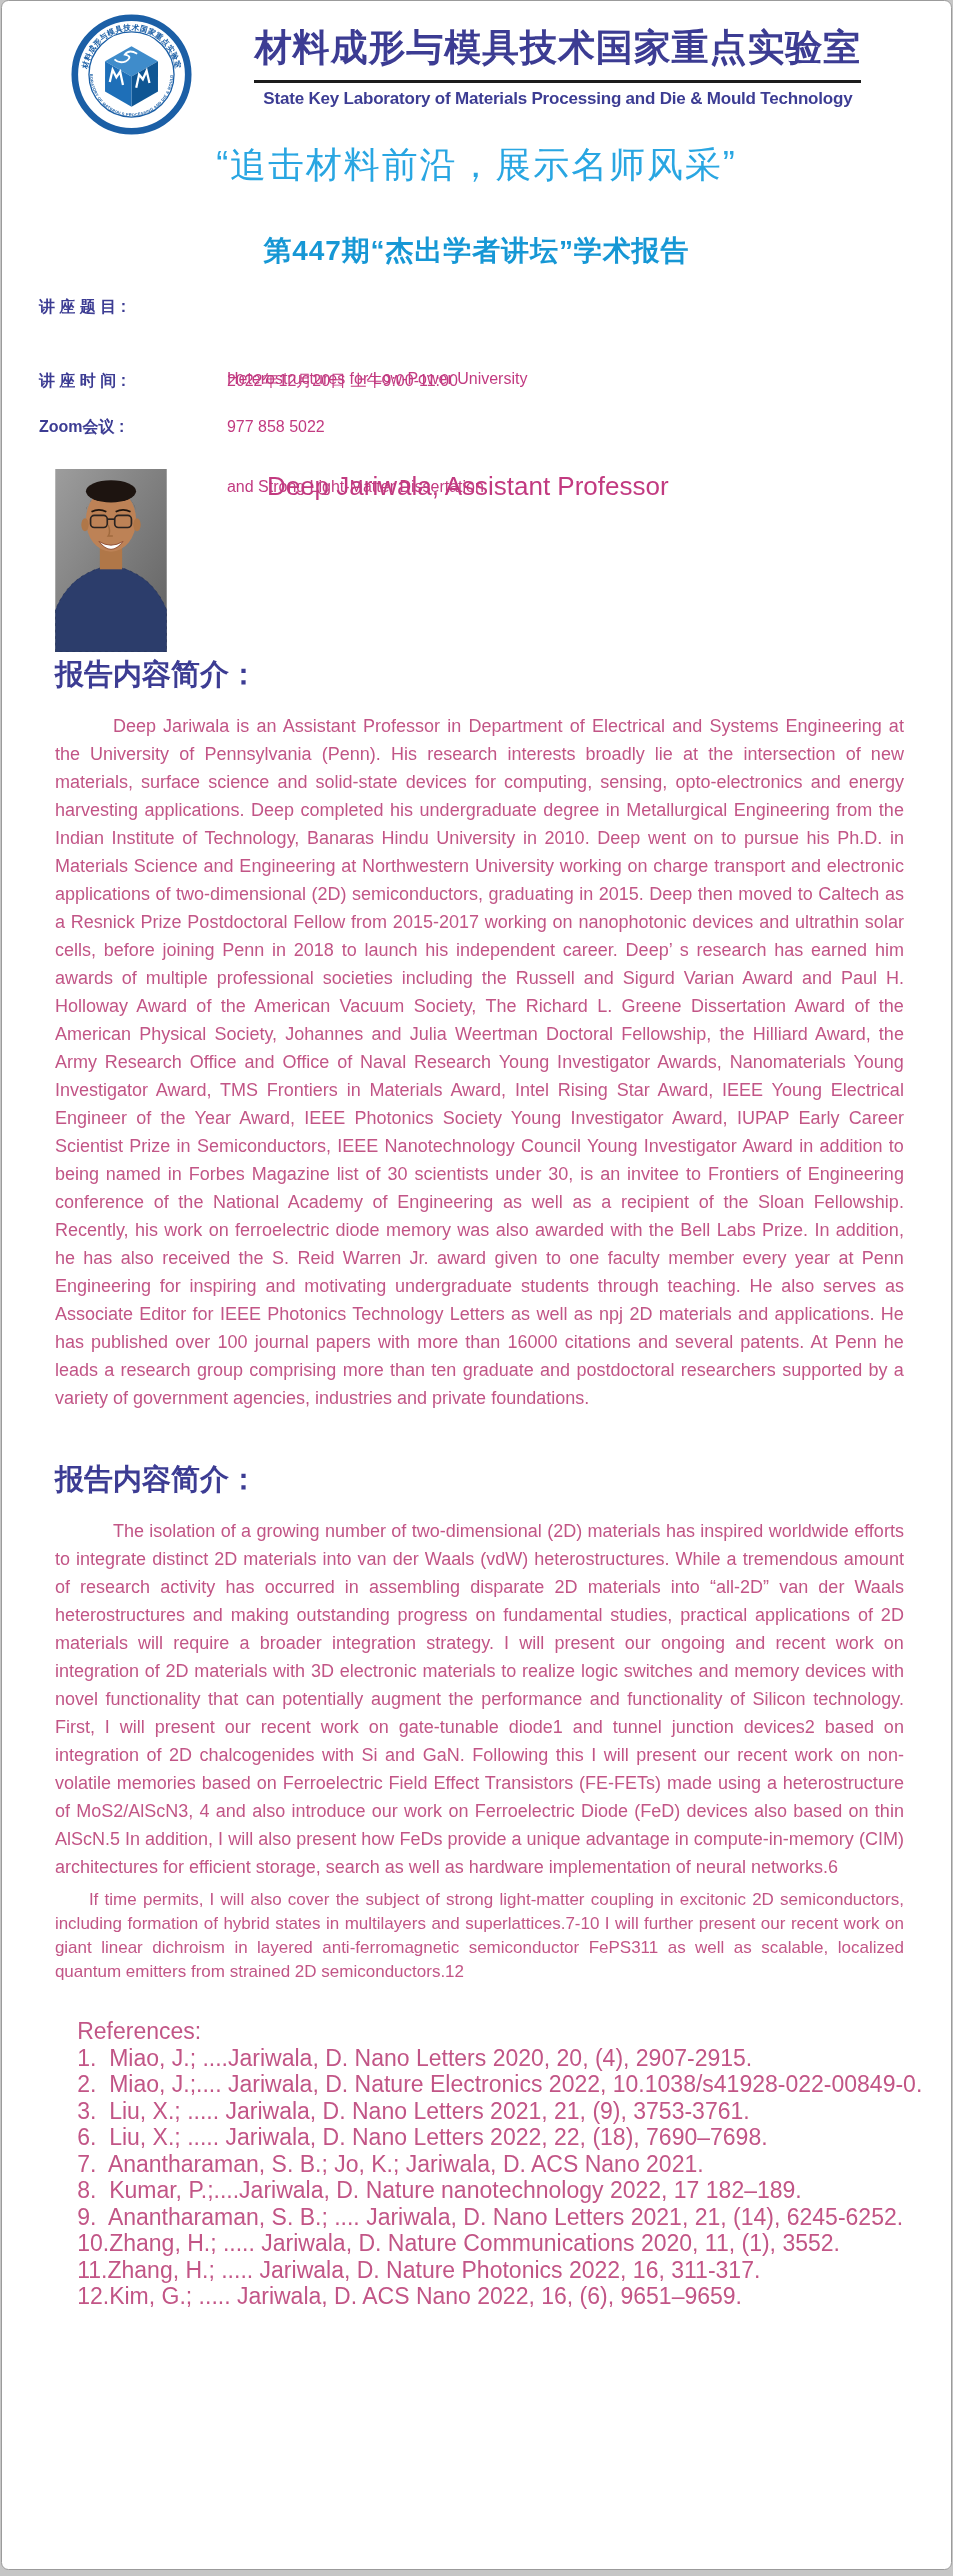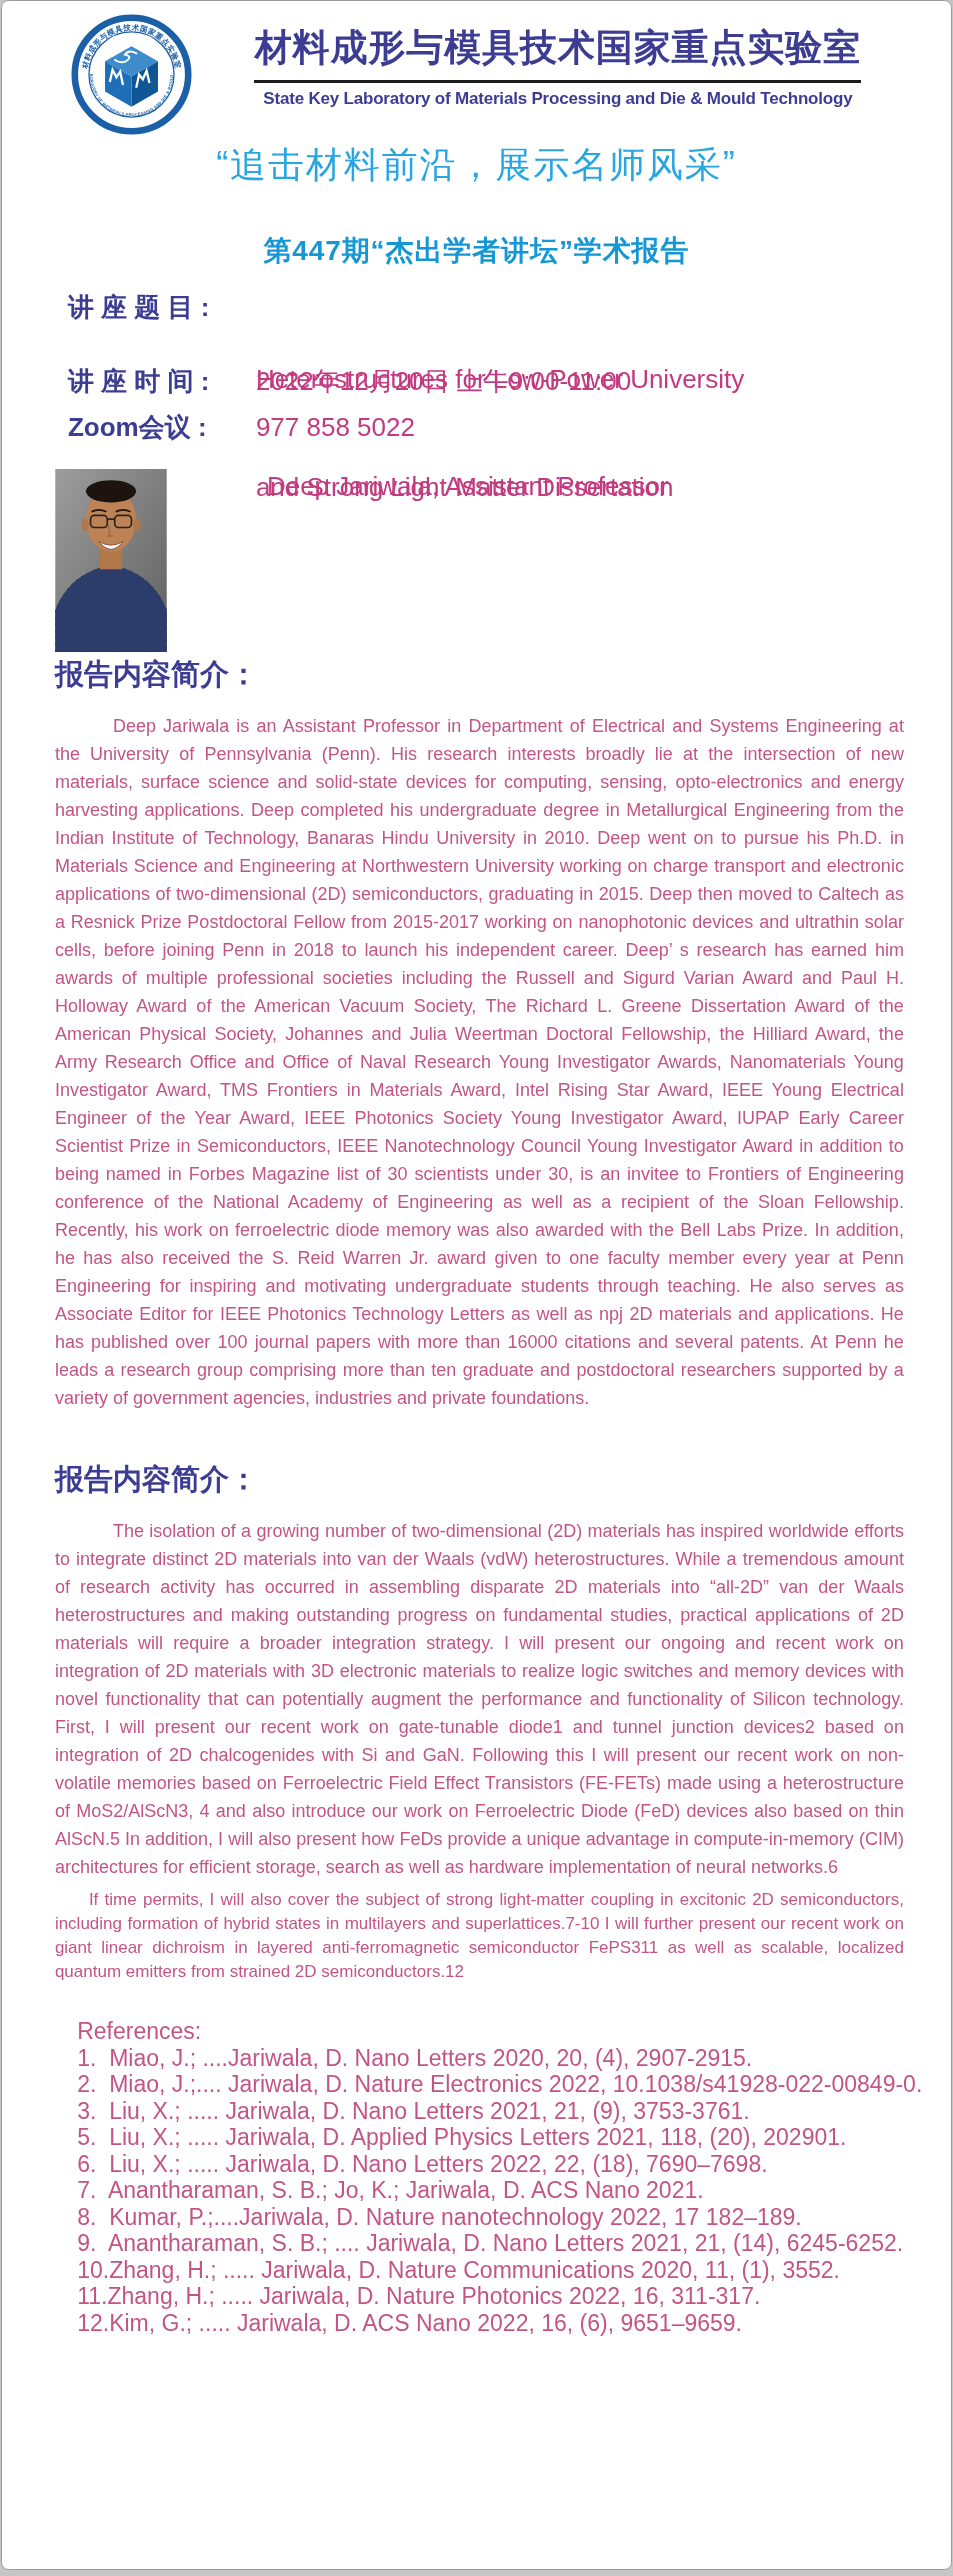--- a/index.html
+++ b/index.html
@@ -26,21 +26,21 @@
   .head-text{position:absolute;left:209px;top:22.3px;width:694px;text-align:center;}
   .title-zh{font-size:37px;font-weight:bold;color:var(--darkblue);letter-spacing:0.9px;white-space:nowrap;}
   .divider{height:2.8px;background:#1c1c1c;width:607px;margin:6.5px auto 6.5px auto;}
   .title-en{font-size:17px;font-weight:bold;color:var(--darkblue);letter-spacing:-0.2px;white-space:nowrap;}
   
   .slogan{position:absolute;left:0;width:100%;top:140px;text-align:center;
     font-size:36px;color:var(--lightblue);letter-spacing:1.9px;white-space:nowrap;}
   .series{position:absolute;left:0;width:100%;top:215px;text-align:center;
     font-size:28px;font-weight:bold;color:var(--seriesblue);letter-spacing:0.9px;white-space:nowrap;margin-top:16px;}
   
-  .info-row{position:absolute;left:66px;display:flex;font-size:26px;line-height:36px;}
+  .info-row{position:absolute;left:37px;display:flex;font-size:16px;line-height:36px;}
   .info-label{color:var(--darkblue);font-weight:bold;width:188px;flex:0 0 188px;white-space:pre;}
   .info-value{color:var(--pink);white-space:pre;}
   .row-topic{top:288px;}
   .row-time{top:362px;}
   .row-meeting{top:408px;}
   
   .photo{position:absolute;left:53px;top:468px;width:112px;height:183px;}
   .speaker-name{position:absolute;left:237px;top:470px;font-size:26px;color:var(--pink);margin-left:28px;}
   .speaker-affil{position:absolute;left:237px;top:534px;font-size:26px;line-height:38px;color:var(--pink);}
   
@@ -146,21 +146,20 @@
 
     <div class="sec-h abs-h">报告内容简介：</div>
     <p class="para">The isolation of a growing number of two-dimensional (2D) materials has inspired worldwide efforts to integrate distinct 2D materials into van der Waals (vdW) heterostructures. While a tremendous amount of research activity has occurred in assembling disparate 2D materials into “all-2D” van der Waals heterostructures and making outstanding progress on fundamental studies, practical applications of 2D materials will require a broader integration strategy. I will present our ongoing and recent work on integration of 2D materials with 3D electronic materials to realize logic switches and memory devices with novel functionality that can potentially augment the performance and functionality of Silicon technology. First, I will present our recent work on gate-tunable diode1 and tunnel junction devices2 based on integration of 2D chalcogenides with Si and GaN. Following this I will present our recent work on non-volatile memories based on Ferroelectric Field Effect Transistors (FE-FETs) made using a heterostructure of MoS2/AlScN3, 4 and also introduce our work on Ferroelectric Diode (FeD) devices also based on thin AlScN.5 In addition, I will also present how FeDs provide a unique advantage in compute-in-memory (CIM) architectures for efficient storage, search as well as hardware implementation of neural networks.6</p>
     <p class="para-small">If time permits, I will also cover the subject of strong light-matter coupling in excitonic 2D semiconductors, including formation of hybrid states in multilayers and superlattices.7-10 I will further present our recent work on giant linear dichroism in layered anti-ferromagnetic semiconductor FePS311 as well as scalable, localized quantum emitters from strained 2D semiconductors.12</p>
 
     <div class="refs">
       <div>References:</div>
       <div>1.  Miao, J.; ....Jariwala, D. Nano Letters 2020, 20, (4), 2907-2915.</div>
       <div>2.  Miao, J.;.... Jariwala, D. Nature Electronics 2022, 10.1038/s41928-022-00849-0.</div>
       <div>3.  Liu, X.; ..... Jariwala, D. Nano Letters 2021, 21, (9), 3753-3761.</div>
-      <div>5.  Liu, X.; ..... Jariwala, D. Applied Physics Letters 2021, 118, (20), 202901.</div>
       <div>6.  Liu, X.; ..... Jariwala, D. Nano Letters 2022, 22, (18), 7690–7698.</div>
       <div>7.  Anantharaman, S. B.; Jo, K.; Jariwala, D. ACS Nano 2021.</div>
       <div>8.  Kumar, P.;....Jariwala, D. Nature nanotechnology 2022, 17 182–189.</div>
       <div>9.  Anantharaman, S. B.; .... Jariwala, D. Nano Letters 2021, 21, (14), 6245-6252.</div>
       <div>10.Zhang, H.; ..... Jariwala, D. Nature Communications 2020, 11, (1), 3552.</div>
       <div>11.Zhang, H.; ..... Jariwala, D. Nature Photonics 2022, 16, 311-317.</div>
       <div>12.Kim, G.; ..... Jariwala, D. ACS Nano 2022, 16, (6), 9651–9659.</div>
     </div>
   </div>
 

